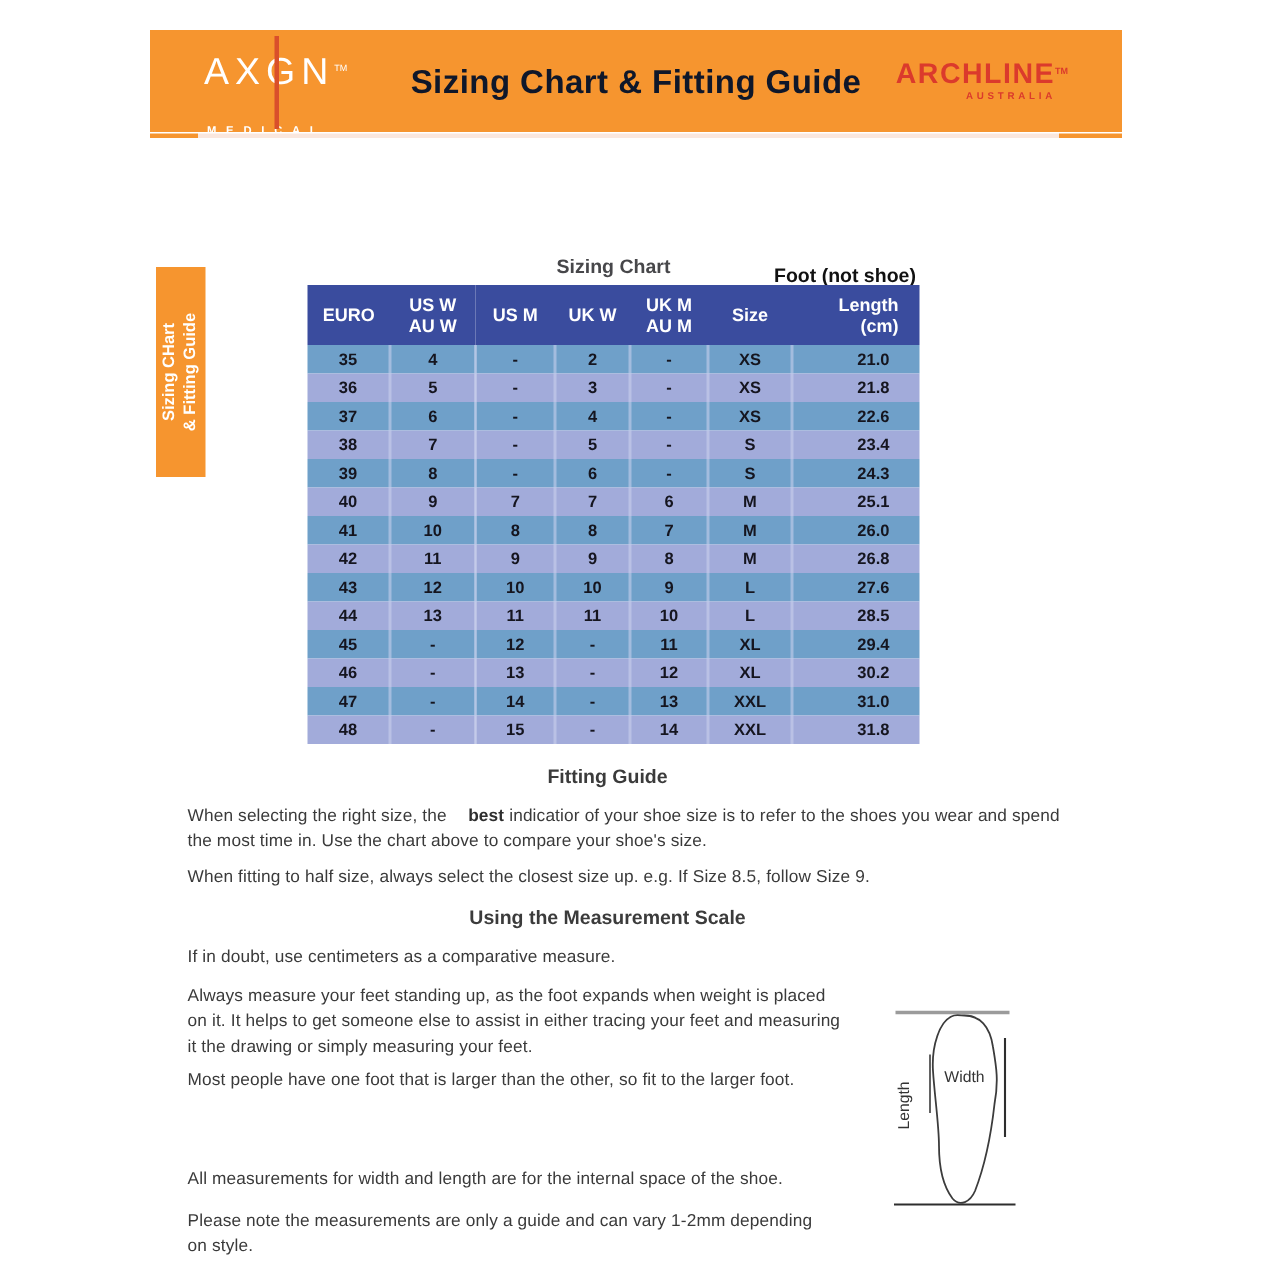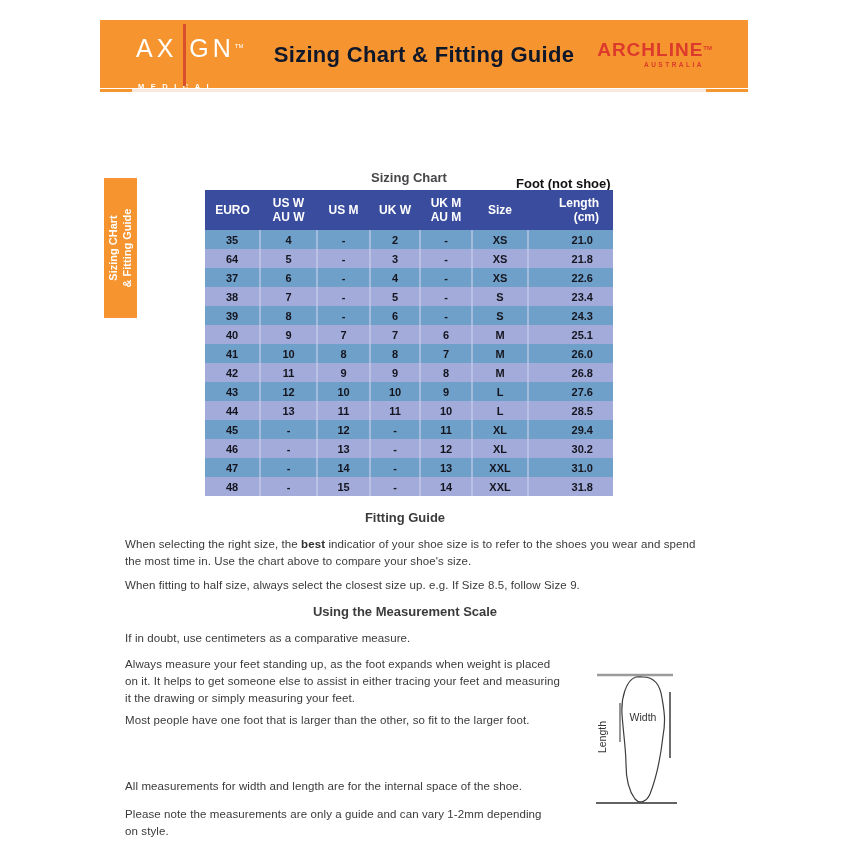--- a/index.html
+++ b/index.html
@@ -10,21 +10,21 @@
   }
 
   
   .banner { position:absolute; left:100px; top:20px; width:648px; height:68px; background:#F6952F; }
   .banner-underline { position:absolute; left:100px; top:89px; width:648px; height:3px;
     background:linear-gradient(to right, #F6952F 0 32px, #FAE7DE 32px calc(100% - 42px), #F6952F calc(100% - 42px) 100%); }
 
   .axign { position:absolute; left:36px; top:15px; color:#fff; }
   .axign-row { position:relative; font-size:25px; letter-spacing:4px; font-weight:400; line-height:26px; }
   .axign-bar { position:absolute; left:47px; top:-11px; width:3px; height:62px; background:#D94F2B; }
-  .axign-gn { margin-left:12px; }
+  .axign-gn { }
   .tm { font-size:6px; vertical-align:top; position:relative; top:-2px; letter-spacing:0; }
   .axign-sub { font-size:7.5px; letter-spacing:6.5px; font-weight:700; margin-top:21px; padding-left:2px; }
 
   .banner-title { position:absolute; left:0; right:0; top:22px; text-align:center;
     color:#0f172a; font-size:22px; font-weight:700; letter-spacing:0.3px; }
 
   .archline { position:absolute; right:36px; top:20px; text-align:right; color:#DB3A2C; }
   .archline-name { font-size:19px; font-weight:700; letter-spacing:1px; line-height:20px; }
   .archline-sub { font-size:6.5px; letter-spacing:2.5px; font-weight:700; margin-top:1px; padding-right:8px; }
 
@@ -50,21 +50,21 @@
     text-align:center; vertical-align:middle; padding:0; }
   .sizing-table td:not(:first-child) { border-left:2px solid rgba(205,212,238,0.55); }
   .sizing-table tr.dk td { background:#6FA0C9; }
   .sizing-table tr.lt td { background:#A2ABDA; }
 
   
   .sec-heading { position:absolute; left:125px; width:560px; text-align:center;
     font-size:13px; font-weight:700; color:#3b3b3b; }
   .para { position:absolute; left:125px; font-size:11.5px; line-height:17px;
     color:#3a3a3a; white-space:pre-line; letter-spacing:0.1px; }
-  .para b { color:#2e2e2e; }
+  .para b { color:#2e2e2e;margin-left:11px; }
 
   
   .foot-diagram { position:absolute; left:593px; top:658px; width:115px; height:155px; }
   .foot-diagram svg { display:block; }
 </style>
 </head>
 <body>
 
 <div class="page">
 
@@ -118,21 +118,21 @@
         <tr class="dk">
           <td>35</td>
           <td>4</td>
           <td>-</td>
           <td>2</td>
           <td>-</td>
           <td>XS</td>
           <td class="len">21.0</td>
         </tr>
         <tr class="lt">
-          <td>64</td>
+          <td>36</td>
           <td>5</td>
           <td>-</td>
           <td>3</td>
           <td>-</td>
           <td>XS</td>
           <td class="len">21.8</td>
         </tr>
         <tr class="dk">
           <td>37</td>
           <td>6</td>

